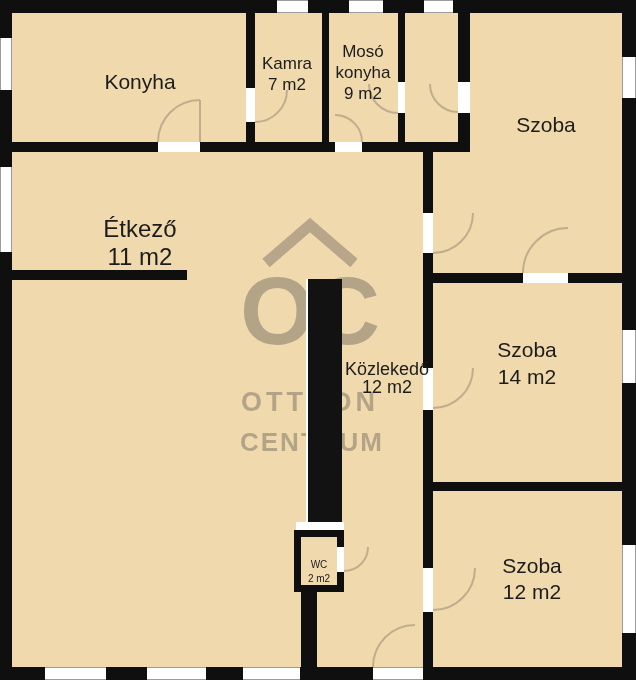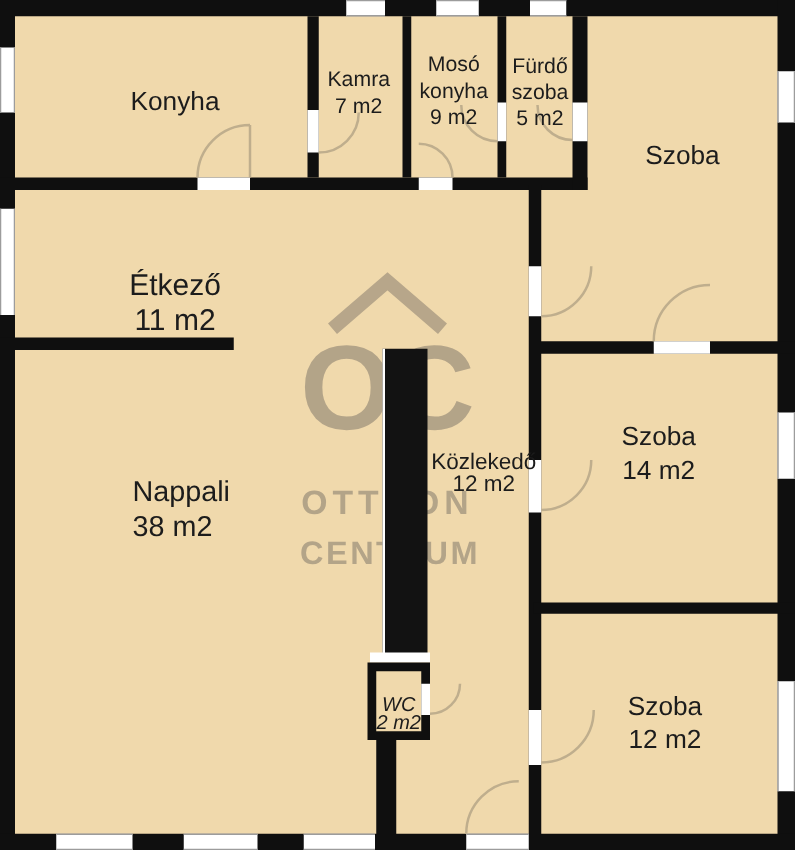--- a/index.html
+++ b/index.html
@@ -112,45 +112,36 @@
   </div>
   <div class="label" style="left:248px;top:32px;width:78px;font-size:17px;line-height:21px;">
     <span>Kamra</span>
     <span class="area">7 m2</span>
   </div>
   <div class="label" style="left:324px;top:20px;width:78px;font-size:17px;line-height:21px;">
     <span>Mosó
 konyha</span>
     <span class="area">9 m2</span>
   </div>
-  <div class="label" style="left:396px;top:21px;width:72px;font-size:17px;line-height:21px;">
-    <span>Fürdő
-szoba</span>
-    <span class="area">5 m2</span>
-  </div>
   <div class="label" style="left:486px;top:84px;width:120px;font-size:21px;line-height:27px;">
     <span>Szoba</span>
   </div>
   <div class="label" style="left:78px;top:187px;width:124px;font-size:24px;line-height:28px;">
     <span>Étkező</span>
     <span class="area">11 m2</span>
-  </div>
-  <div class="label" style="left:106px;top:351px;width:140px;font-size:23px;line-height:28px;text-align:left;">
-    <span>Nappali</span>
-    <span class="area">38 m2</span>
   </div>
   <div class="label" style="left:336px;top:342px;width:102px;font-size:18px;line-height:18px;">
     <span>Közlekedő</span>
     <span class="area">12 m2</span>
   </div>
   <div class="label" style="left:467px;top:309px;width:120px;font-size:21px;line-height:27px;">
     <span>Szoba</span>
     <span class="area">14 m2</span>
   </div>
-  <div class="label" style="left:296px;top:544px;width:46px;font-size:16px;line-height:14px;font-style:italic;">
+  <div class="label" style="left:296px;top:544px;width:46px;font-size:10px;line-height:14px;">
     <span>WC</span>
     <span class="area">2 m2</span>
   </div>
   <div class="label" style="left:472px;top:527px;width:120px;font-size:21px;line-height:26px;">
     <span>Szoba</span>
     <span class="area">12 m2</span>
   </div>
 
 </div>
 

